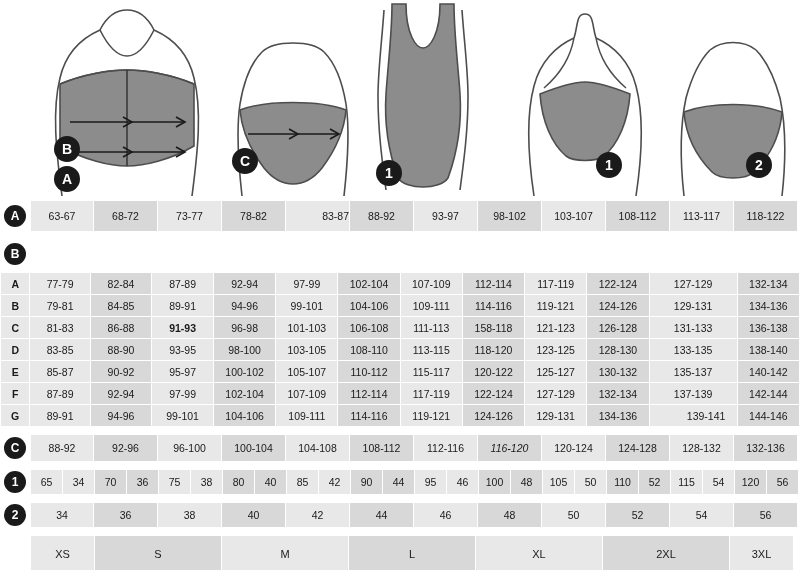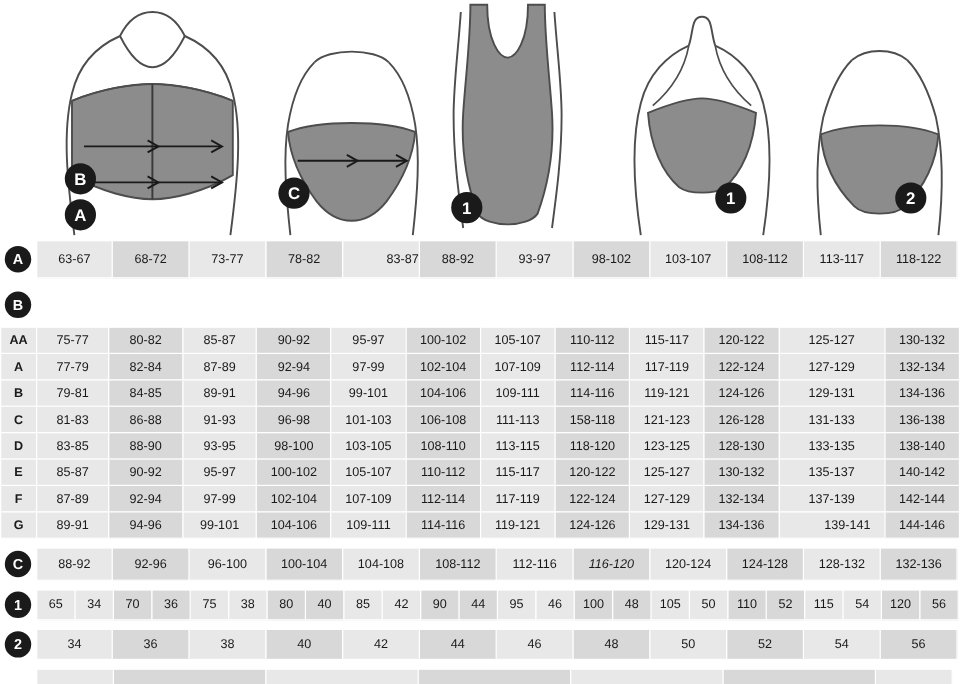--- a/index.html
+++ b/index.html
@@ -181,35 +181,20 @@
     </div>
   </div>
 
   <div class="gap-s"></div>
 
   <div style="display:flex;align-items:flex-start;">
     <div style="width:0px;"></div>
     <table class="grid-table">
       <tbody id="b-body">
           <tr>
-            <td class="cupcol" style="width: 30px;">AA</td>
-            <td style="width: 62px;">75-77</td>
-            <td class="alt" style="width: 63px;">80-82</td>
-            <td style="width: 63px;">85-87</td>
-            <td class="alt" style="width: 63px;">90-92</td>
-            <td style="width: 63px;">95-97</td>
-            <td class="alt" style="width: 63px;">100-102</td>
-            <td style="width: 63px;">105-107</td>
-            <td class="alt" style="width: 63px;">110-112</td>
-            <td style="width: 63px;">115-117</td>
-            <td class="alt" style="width: 63px;">120-122</td>
-            <td style="width: 63px;">125-127</td>
-            <td class="alt" style="width: 63px;">130-132</td>
-          </tr>
-          <tr>
             <td class="cupcol" style="width: 30px;">A</td>
             <td style="width: 62px;">77-79</td>
             <td class="alt" style="width: 63px;">82-84</td>
             <td style="width: 63px;">87-89</td>
             <td class="alt" style="width: 63px;">92-94</td>
             <td style="width: 63px;">97-99</td>
             <td class="alt" style="width: 63px;">102-104</td>
             <td style="width: 63px;">107-109</td>
             <td class="alt" style="width: 63px;">112-114</td>
             <td style="width: 63px;">117-119</td>
@@ -229,21 +214,21 @@
             <td class="alt" style="width: 63px;">114-116</td>
             <td style="width: 63px;">119-121</td>
             <td class="alt" style="width: 63px;">124-126</td>
             <td style="width: 63px;">129-131</td>
             <td class="alt" style="width: 63px;">134-136</td>
           </tr>
           <tr>
             <td class="cupcol" style="width: 30px;">C</td>
             <td style="width: 62px;">81-83</td>
             <td class="alt" style="width: 63px;">86-88</td>
-            <td style="width: 63px;">91-93</td>
+            <td style="width: 63px; font-weight: bold;">91-93</td>
             <td class="alt" style="width: 63px;">96-98</td>
             <td style="width: 63px;">101-103</td>
             <td class="alt" style="width: 63px;">106-108</td>
             <td style="width: 63px;">111-113</td>
             <td class="alt" style="width: 63px;">158-118</td>
             <td style="width: 63px;">121-123</td>
             <td class="alt" style="width: 63px;">126-128</td>
             <td style="width: 63px;">131-133</td>
             <td class="alt" style="width: 63px;">136-138</td>
           </tr>

